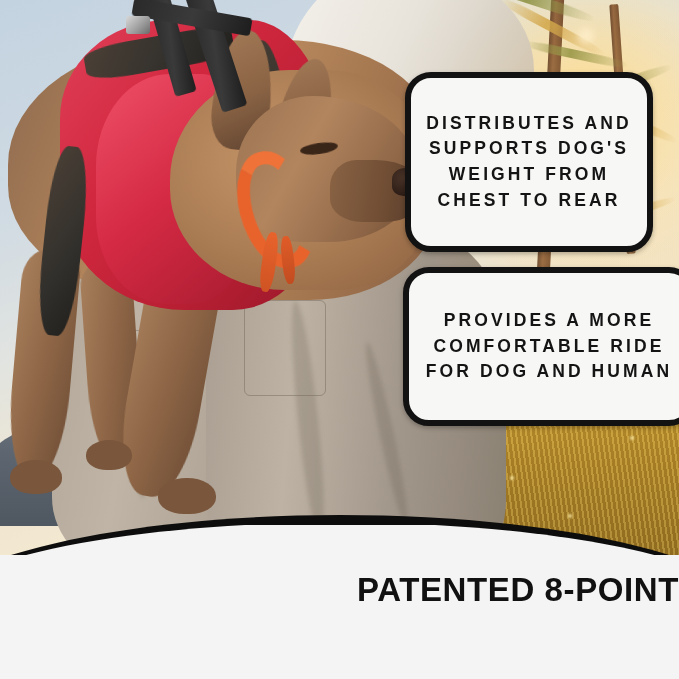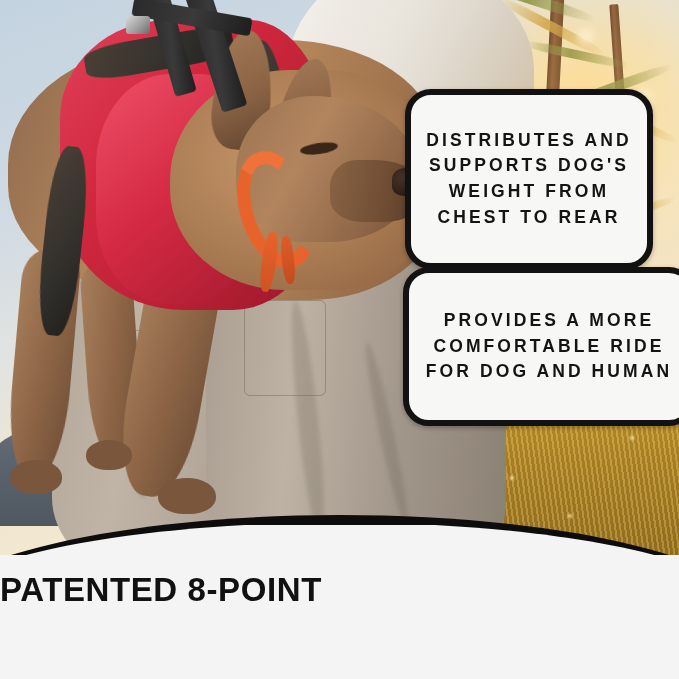--- a/index.html
+++ b/index.html
@@ -304,40 +304,40 @@
   }
   .callout p {
     font-family: "Liberation Sans", sans-serif;
     font-weight: 700;
     color: #141414;
     font-size: 17.5px;
     line-height: 1.47;
     letter-spacing: 3.1px;
     text-transform: uppercase;
   }
-  #callout-1 { left: 405px; top: 89px;  width: 248px; height: 180px; justify-content: flex-end; }
+  #callout-1 { left: 405px; top: 72px;  width: 248px; height: 180px; justify-content: flex-end; }
   #callout-2 { left: 403px; top: 267px; width: 292px; height: 159px; }
 
   
   .divider {
     position: absolute;
     left: 0; top: 470px;
     width: 679px; height: 130px;
     pointer-events: none;
   }
 
   
   .banner {
     position: absolute;
     left: 0; bottom: 0;
     width: 679px; height: 124px;
     background: #f5f4f4;
     display: flex;
     flex-direction: column;
-    align-items: flex-start;
+    align-items: flex-end;
     justify-content: flex-start;
     padding-top: 12px;
   }
   .banner h1 {
     font-family: "Liberation Sans", sans-serif;
     font-weight: 700;
     font-size: 33px;
     letter-spacing: 0.6px;
     color: #111111;
     line-height: 1.38;

